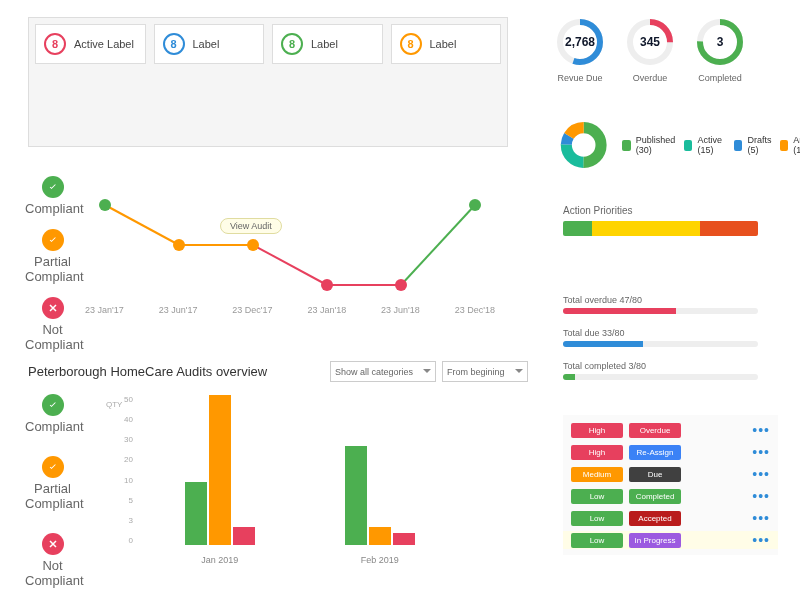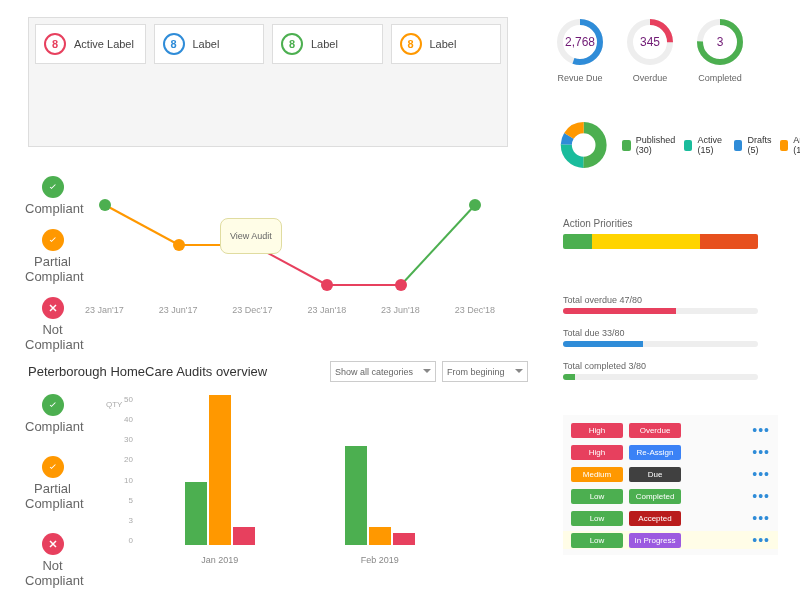--- a/index.html
+++ b/index.html
@@ -19,51 +19,51 @@
 .circle{width:22px;height:22px;border-radius:50%;display:flex;align-items:center;justify-content:center}
 .circle svg{width:12px;height:12px}
 .c-green{background:#4caf50}
 .c-orange{background:#ff9800}
 .c-red{background:#e7405e}
 
 .linechart{position:absolute;left:85px;top:185px;width:410px;height:130px}
 .linechart svg{width:100%;height:100%}
 .x-labels{position:absolute;left:85px;top:305px;width:410px;display:flex;justify-content:space-between;font-size:9px;color:#999}
 
-.tooltip{position:absolute;left:220px;top:218px;background:#fffde7;border:1px solid #e0dca0;padding:12px 9px;font-size:9px;color:#666;border-radius:8px}
+.tooltip{position:absolute;left:220px;top:218px;background:#fffde7;border:1px solid #e0dca0;padding:2px 9px;font-size:9px;color:#666;border-radius:8px}
 
 .overview-title{position:absolute;left:28px;top:364px;font-size:13px;color:#333}
 .overview-selects{position:absolute;left:330px;top:361px;display:flex;gap:6px}
 .sel{border:1px solid #ccc;padding:4px 4px;font-size:9px;color:#666;background:#fff;display:flex;align-items:center;gap:10px}
 .sel::after{content:'';border:4px solid transparent;border-top-color:#888;margin-top:3px}
 
 .legend-col2{position:absolute;left:25px;top:394px;display:flex;flex-direction:column;gap:22px}
 
 .barchart{position:absolute;left:115px;top:395px;width:345px;height:175px}
 .bar-yaxis{position:absolute;left:0;top:0;display:flex;flex-direction:column;justify-content:space-between;height:150px;font-size:8px;color:#aaa;text-align:right;width:18px}
 .bar-area{position:absolute;left:25px;top:0;width:320px;height:150px;display:flex;justify-content:space-around;align-items:flex-end}
 .bar-group{display:flex;gap:2px;align-items:flex-end}
 .bar{width:22px}
 .bar-labels{position:absolute;left:25px;top:160px;width:320px;display:flex;justify-content:space-around;font-size:9px;color:#888}
 .qty-label{position:absolute;left:106px;top:400px;font-size:8px;color:#aaa}
 
 .circ-stats{position:absolute;left:555px;top:17px;display:flex;gap:20px}
 .circ-stat{display:flex;flex-direction:column;align-items:center;gap:6px}
 .circ-stat .ring{position:relative;width:50px;height:50px}
 .circ-stat .ring svg{width:50px;height:50px;transform:rotate(-90deg)}
-.circ-stat .ring .val{position:absolute;inset:0;display:flex;align-items:center;justify-content:center;font-size:12px;font-weight:normal;color:#701a75}
+.circ-stat .ring .val{position:absolute;inset:0;display:flex;align-items:center;justify-content:center;font-size:12px;font-weight:bold;color:#0f172a}
 .circ-stat .lbl{font-size:9px;color:#666}
 
 .donut-section{position:absolute;left:560px;top:115px;display:flex;gap:15px;align-items:center}
 .donut{width:60px;height:60px}
 .donut-legend{display:flex;gap:4px;font-size:9px}
 .donut-legend div{display:flex;align-items:center;gap:5px}
 .sq{width:11px;height:11px;border-radius:2px}
 
-.priorities{position:absolute;left:563px;top:218px;width:195px}
+.priorities{position:absolute;left:563px;top:205px;width:195px}
 .priorities .title{font-size:10px;color:#666;margin-bottom:5px}
 .prio-bar{height:15px;display:flex;border-radius:2px;overflow:hidden}
 .prio-legend{display:flex;gap:10px;margin-top:8px;font-size:9px}
 .prio-legend div{display:flex;align-items:center;gap:3px}
 
 .progress-sec{position:absolute;left:563px;top:295px;width:195px;display:flex;flex-direction:column;gap:14px}
 .progress-item .plabel{font-size:9px;color:#666;margin-bottom:3px}
 .progress-item .track{height:6px;background:#eee;border-radius:3px;overflow:hidden}
 .progress-item .fill{height:100%}
 

